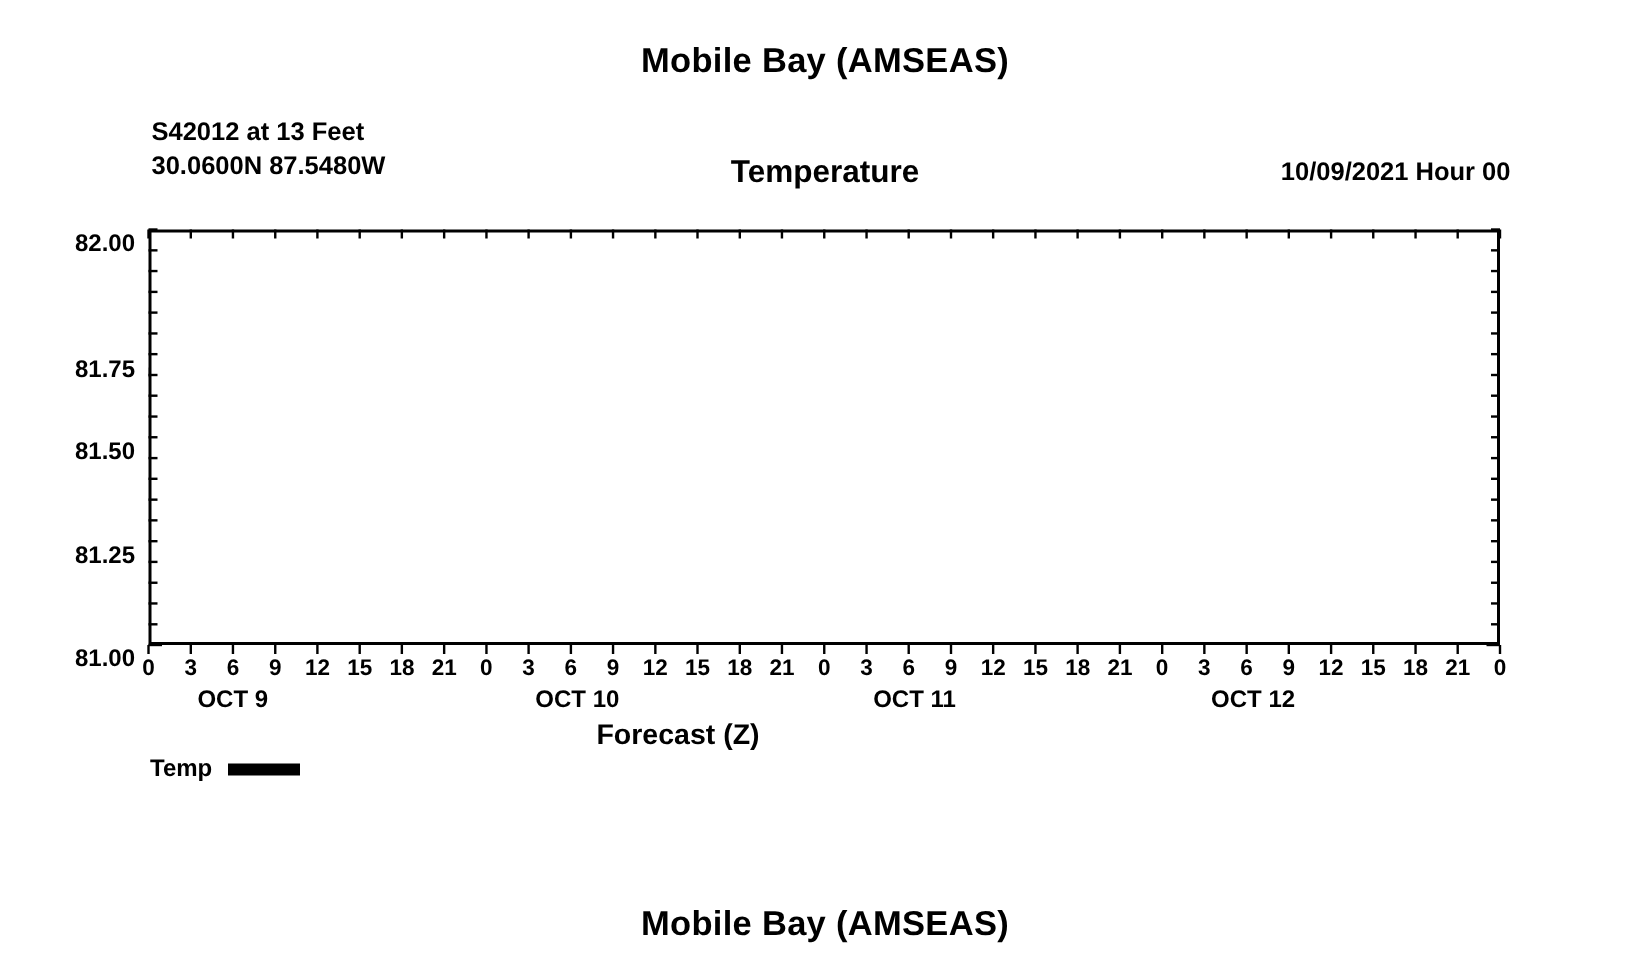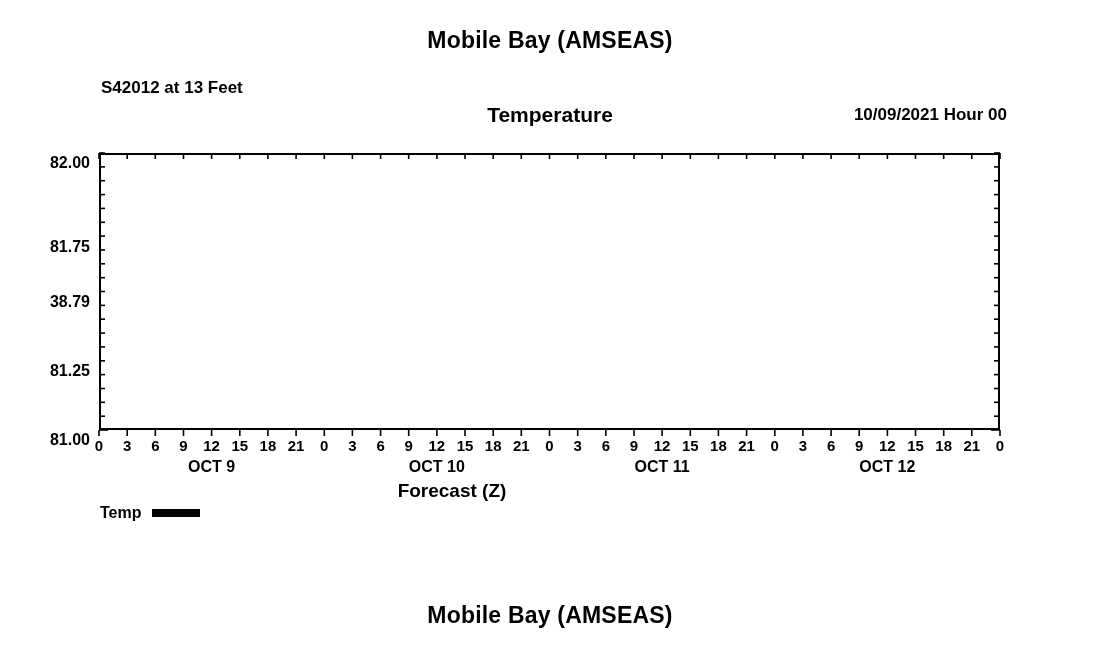--- a/index.html
+++ b/index.html
@@ -107,21 +107,20 @@
     margin-left: -20px;
     text-align: center;
     font-size: 15px;
     font-weight: bold;
   }
   .day-label {
     position: absolute;
     top: 458px;
     width: 160px;
     margin-left: -80px;
-    text-align: center;
     font-size: 16px;
     font-weight: bold;
   }
   .xlabel {
     position: absolute;
     left: 0;
     top: 480px;
     width: 904px;
     text-align: center;
     font-size: 19px;
@@ -149,29 +148,30 @@
 </style>
 </head>
 <body>
 
 <div class="page">
 
   <div class="title-top">Mobile Bay (AMSEAS)</div>
 
   <div class="station-block">
     <div>S42012 at 13 Feet</div>
+    <div>30.0600N  87.5480W</div>
   </div>
 
   <div class="subtitle">Temperature</div>
   <div class="datestamp">10/09/2021 Hour 00</div>
 
   <div id="ytick-labels">
       <div class="ytick-label" style="top: 419px;">81.00</div>
       <div class="ytick-label" style="top: 349.75px;">81.25</div>
-      <div class="ytick-label" style="top: 280.5px;">38.79</div>
+      <div class="ytick-label" style="top: 280.5px;">81.50</div>
       <div class="ytick-label" style="top: 226px; padding-left: 24px;">81.75</div>
       <div class="ytick-label" style="top: 142px;">82.00</div>
     </div>
   <div id="xtick-labels">
       <div class="xtick-label" style="left: 99px;">0</div>
       <div class="xtick-label" style="left: 127.156px;">3</div>
       <div class="xtick-label" style="left: 155.312px;">6</div>
       <div class="xtick-label" style="left: 183.469px;">9</div>
       <div class="xtick-label" style="left: 211.625px;">12</div>
       <div class="xtick-label" style="left: 239.781px;">15</div>

